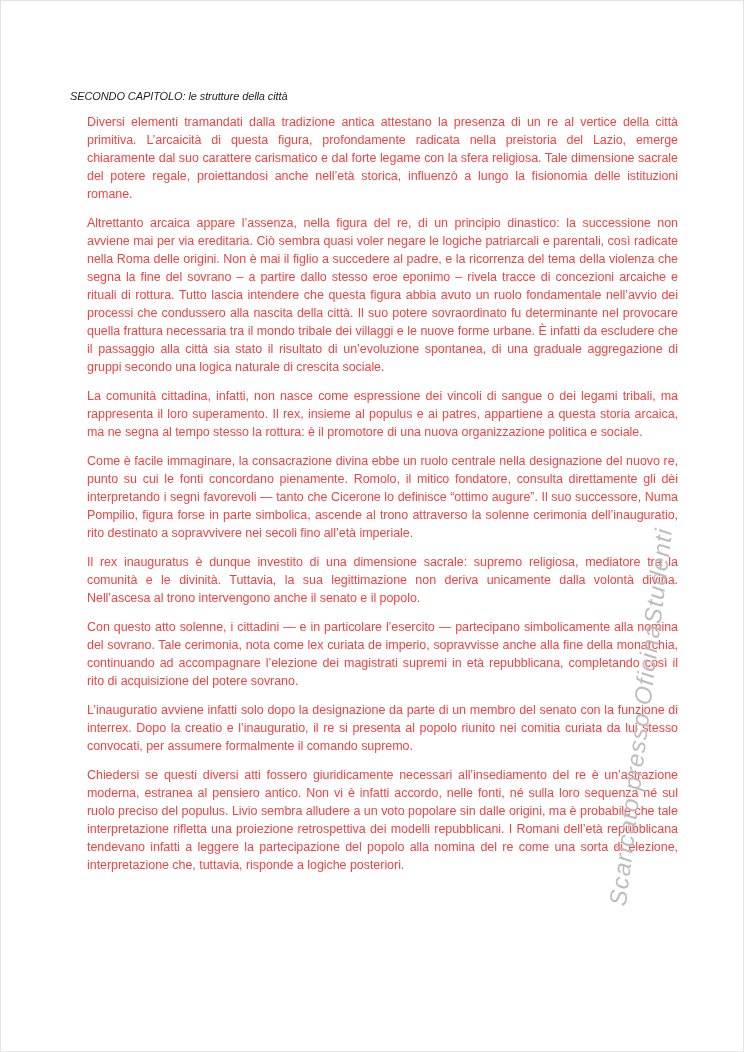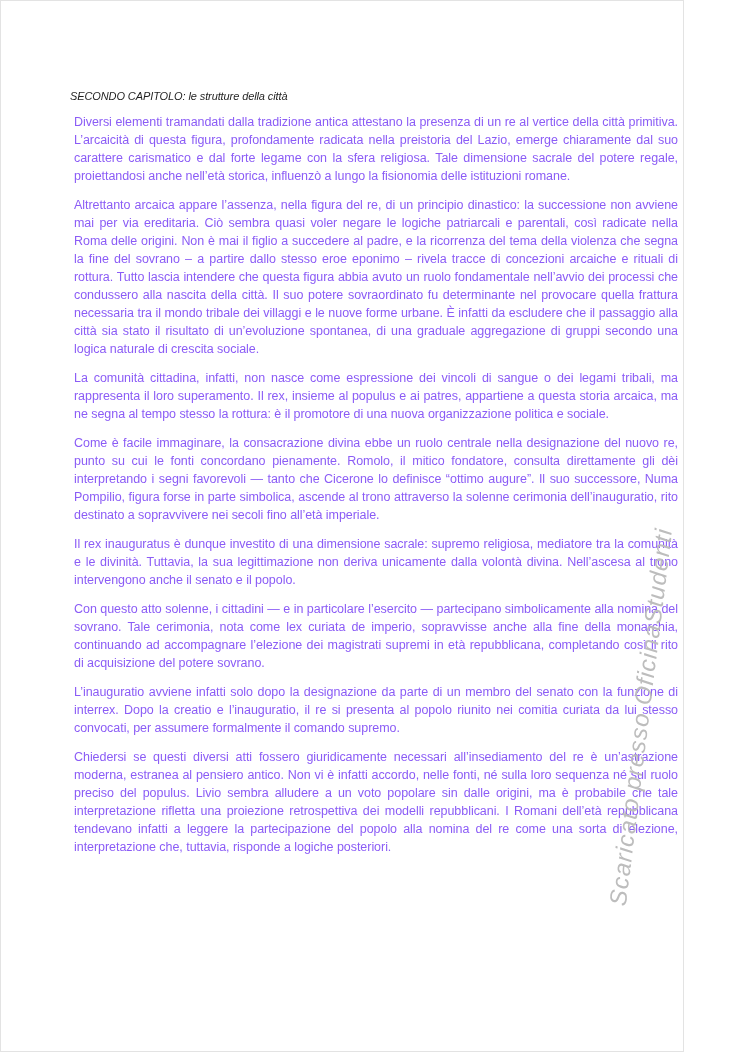--- a/index.html
+++ b/index.html
@@ -2,21 +2,21 @@
 <html lang="it"><head>
 <meta charset="utf-8">
 <style>
   html, body {
     margin: 0;
     padding: 0;
     background: #ffffff;
   }
   .page {
     position: relative;
-    width: 684px;
+    width: 744px;
     height: 1052px;
     background: #ffffff;
     box-sizing: border-box;
     border: 1px solid #e3e3e3;
     overflow: hidden;
     font-family: "Liberation Sans", sans-serif;
     color: #1f1f1f;
   }
   .content {
     position: absolute;
@@ -36,22 +36,22 @@
     font-weight: bold;
     letter-spacing: -0.2px;
     margin: 0 0 14px 0;
     color: #111111;
   }
   p.body-par {
     font-size: 12.5px;
     line-height: 18px;
     text-align: justify;
     letter-spacing: -0.05px;
-    margin: 0 0 11px 4px;
-    color: #8b5cf6;
+    margin: 0 0 11px 17px;
+    color: #ef4444;
   }
   .watermark {
     position: absolute;
     left: 640px;
     top: 716px;
     transform: translate(-50%, -50%) rotate(-83deg);
     transform-origin: center center;
     white-space: nowrap;
     font-style: italic;
     font-size: 24px;

